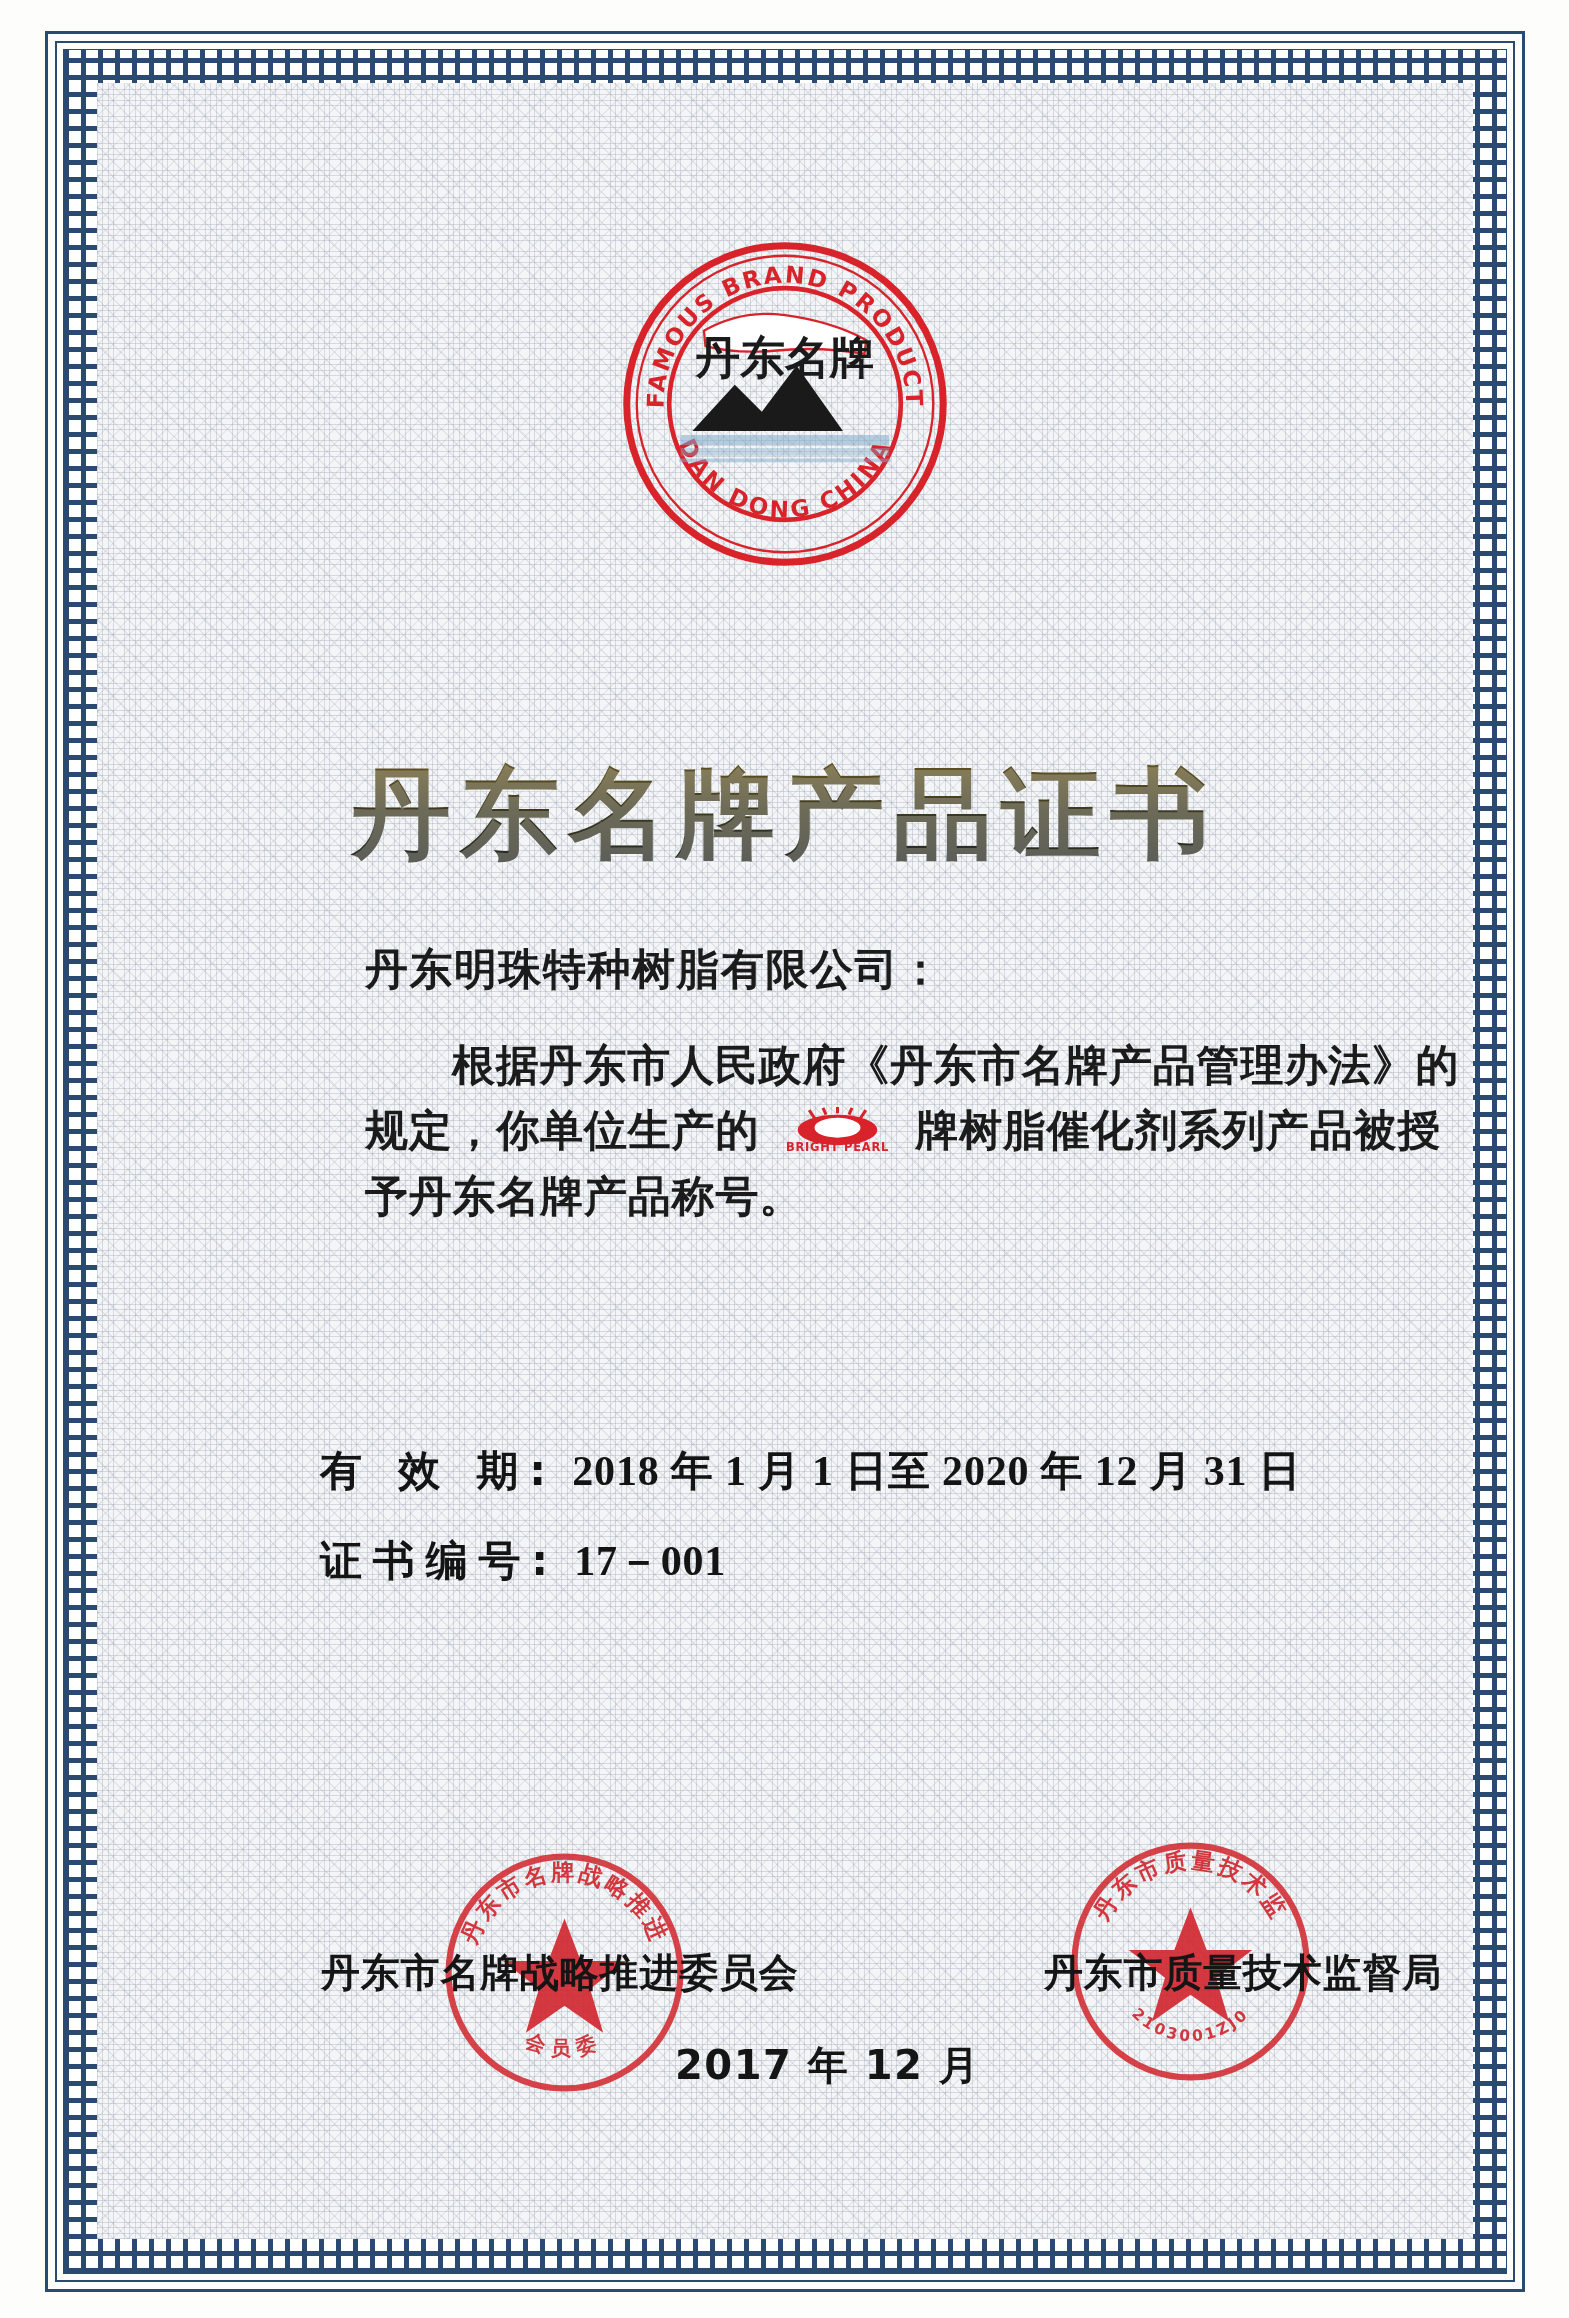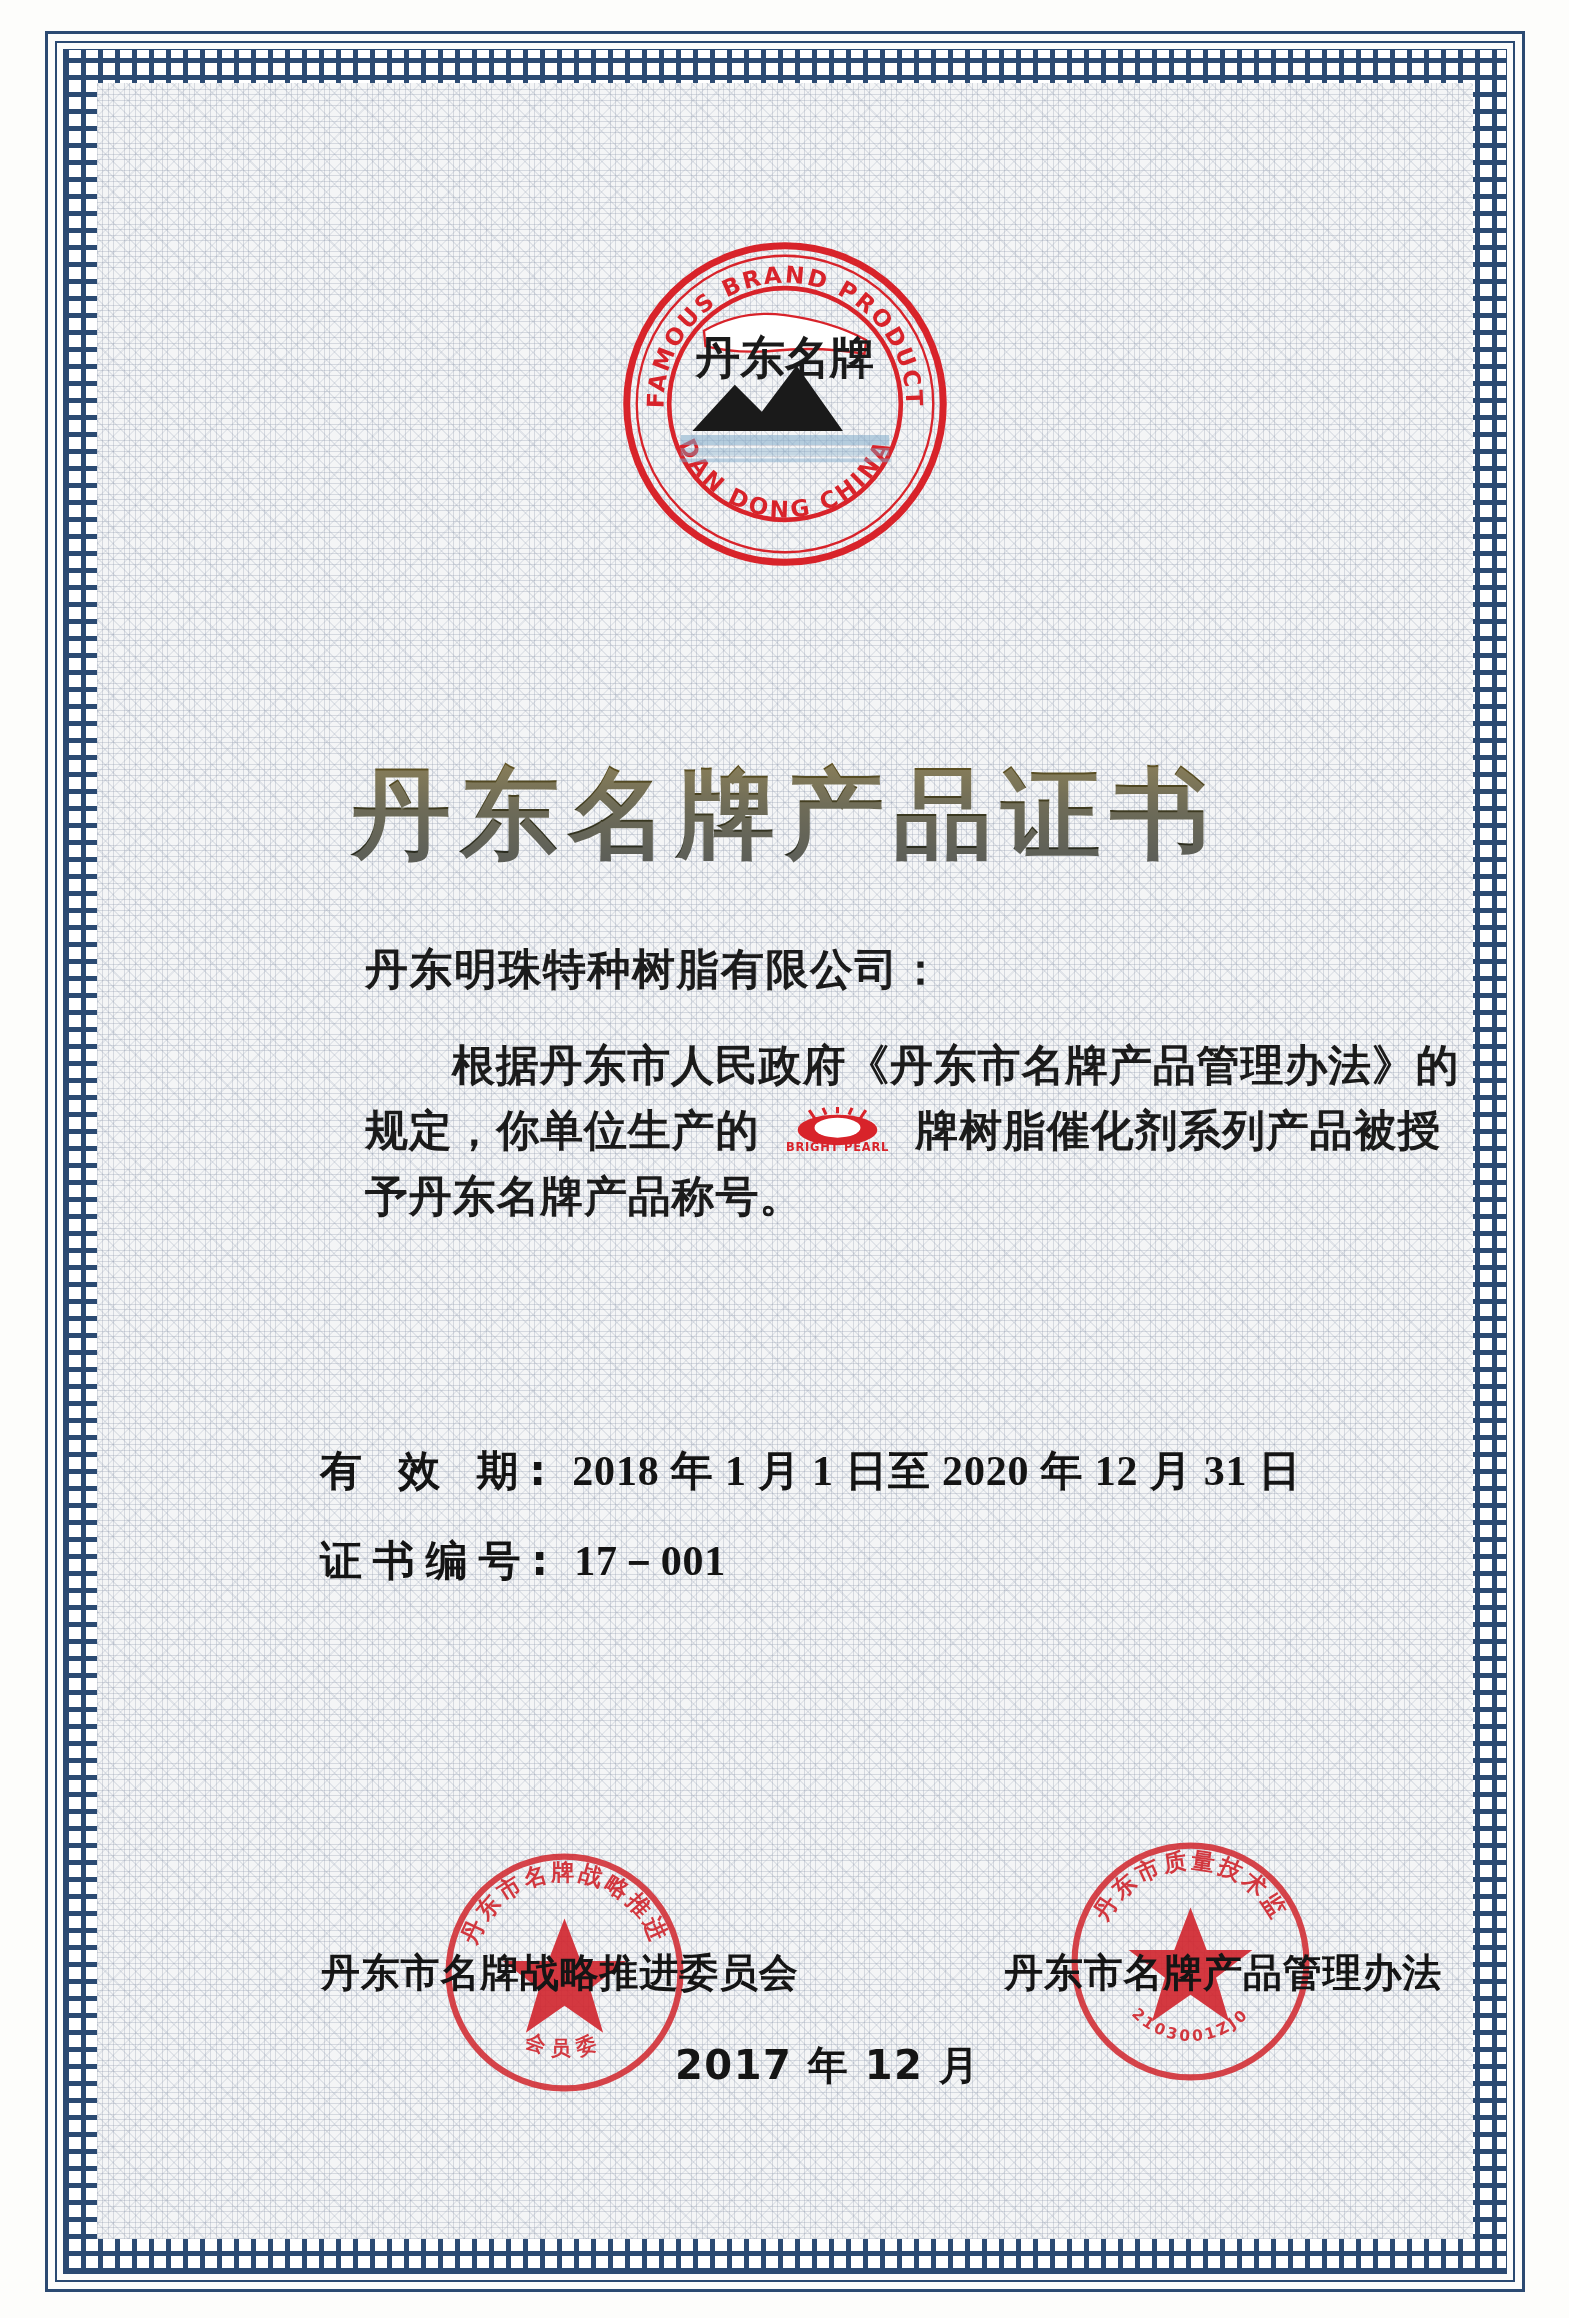--- a/index.html
+++ b/index.html
@@ -308,19 +308,19 @@
         </text>
         <text class="seal-text" font-size="20" font-weight="bold" fill="#d0242c" opacity="0.9" letter-spacing="4">
           <textPath href="#sealArcRb" startOffset="50%" text-anchor="middle">2103001ZJ0</textPath>
         </text>
         <polygon points="165,95 186,150 245,150 198,186 215,243 165,208 115,243 132,186 85,150 144,150" fill="#d0242c" opacity="0.9"></polygon>
       </svg>
     </div>
 
     <div class="signature-row">
       <span>丹东市名牌战略推进委员会</span>
-      <span>丹东市名牌产品管理办法</span>
+      <span>丹东市质量技术监督局</span>
     </div>
     <div class="date-line">2017 年 12 月</div>
 
   </div>
 </div>
 
 
 </body></html>

